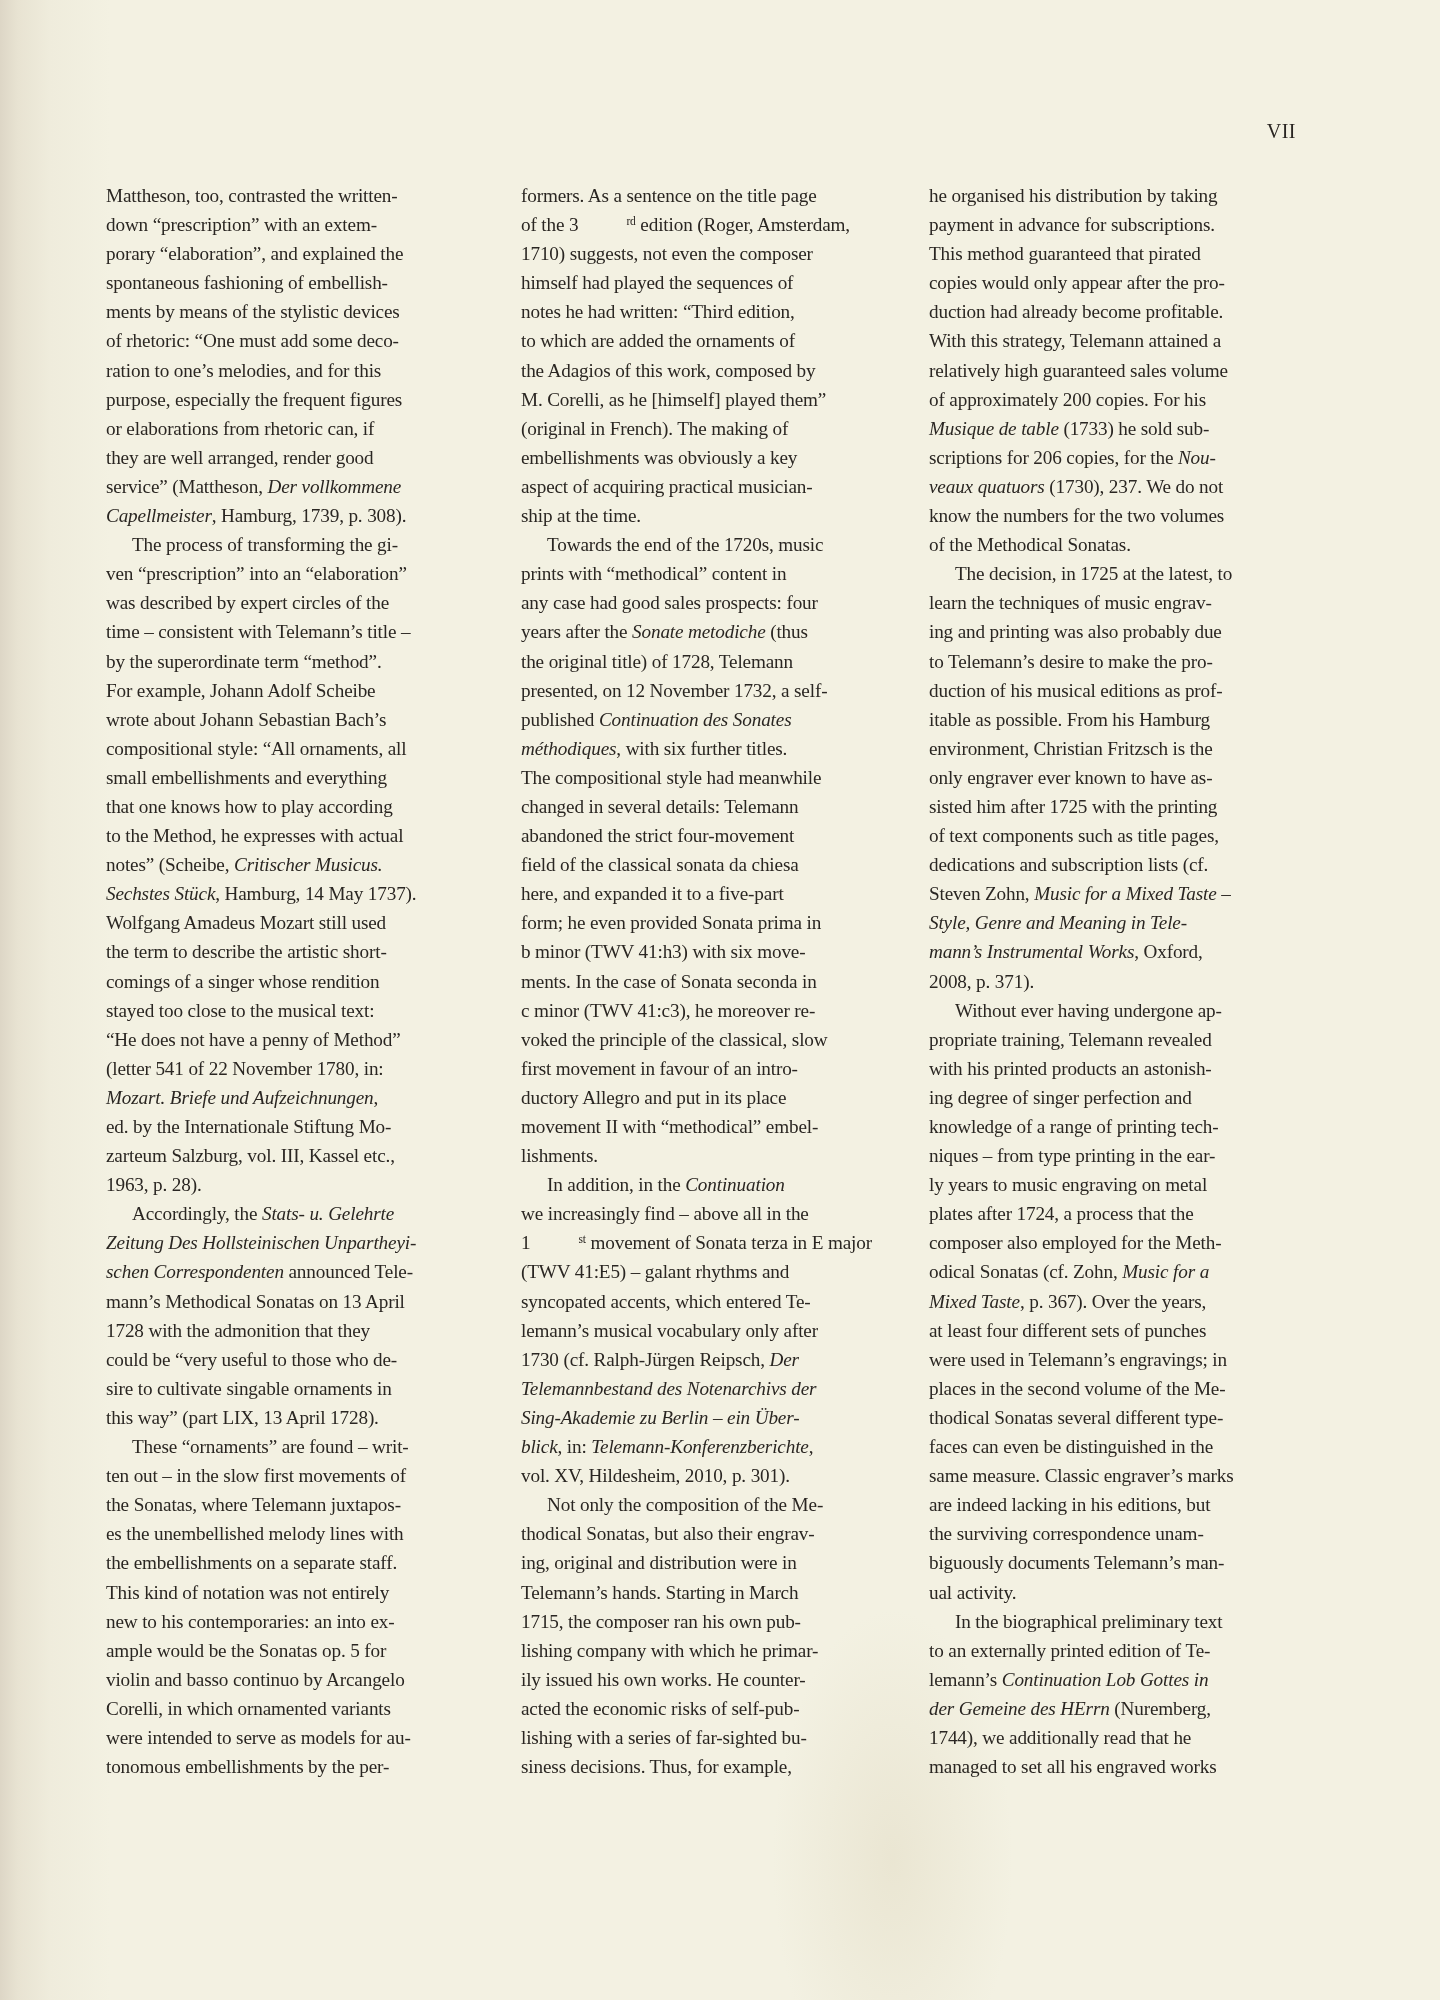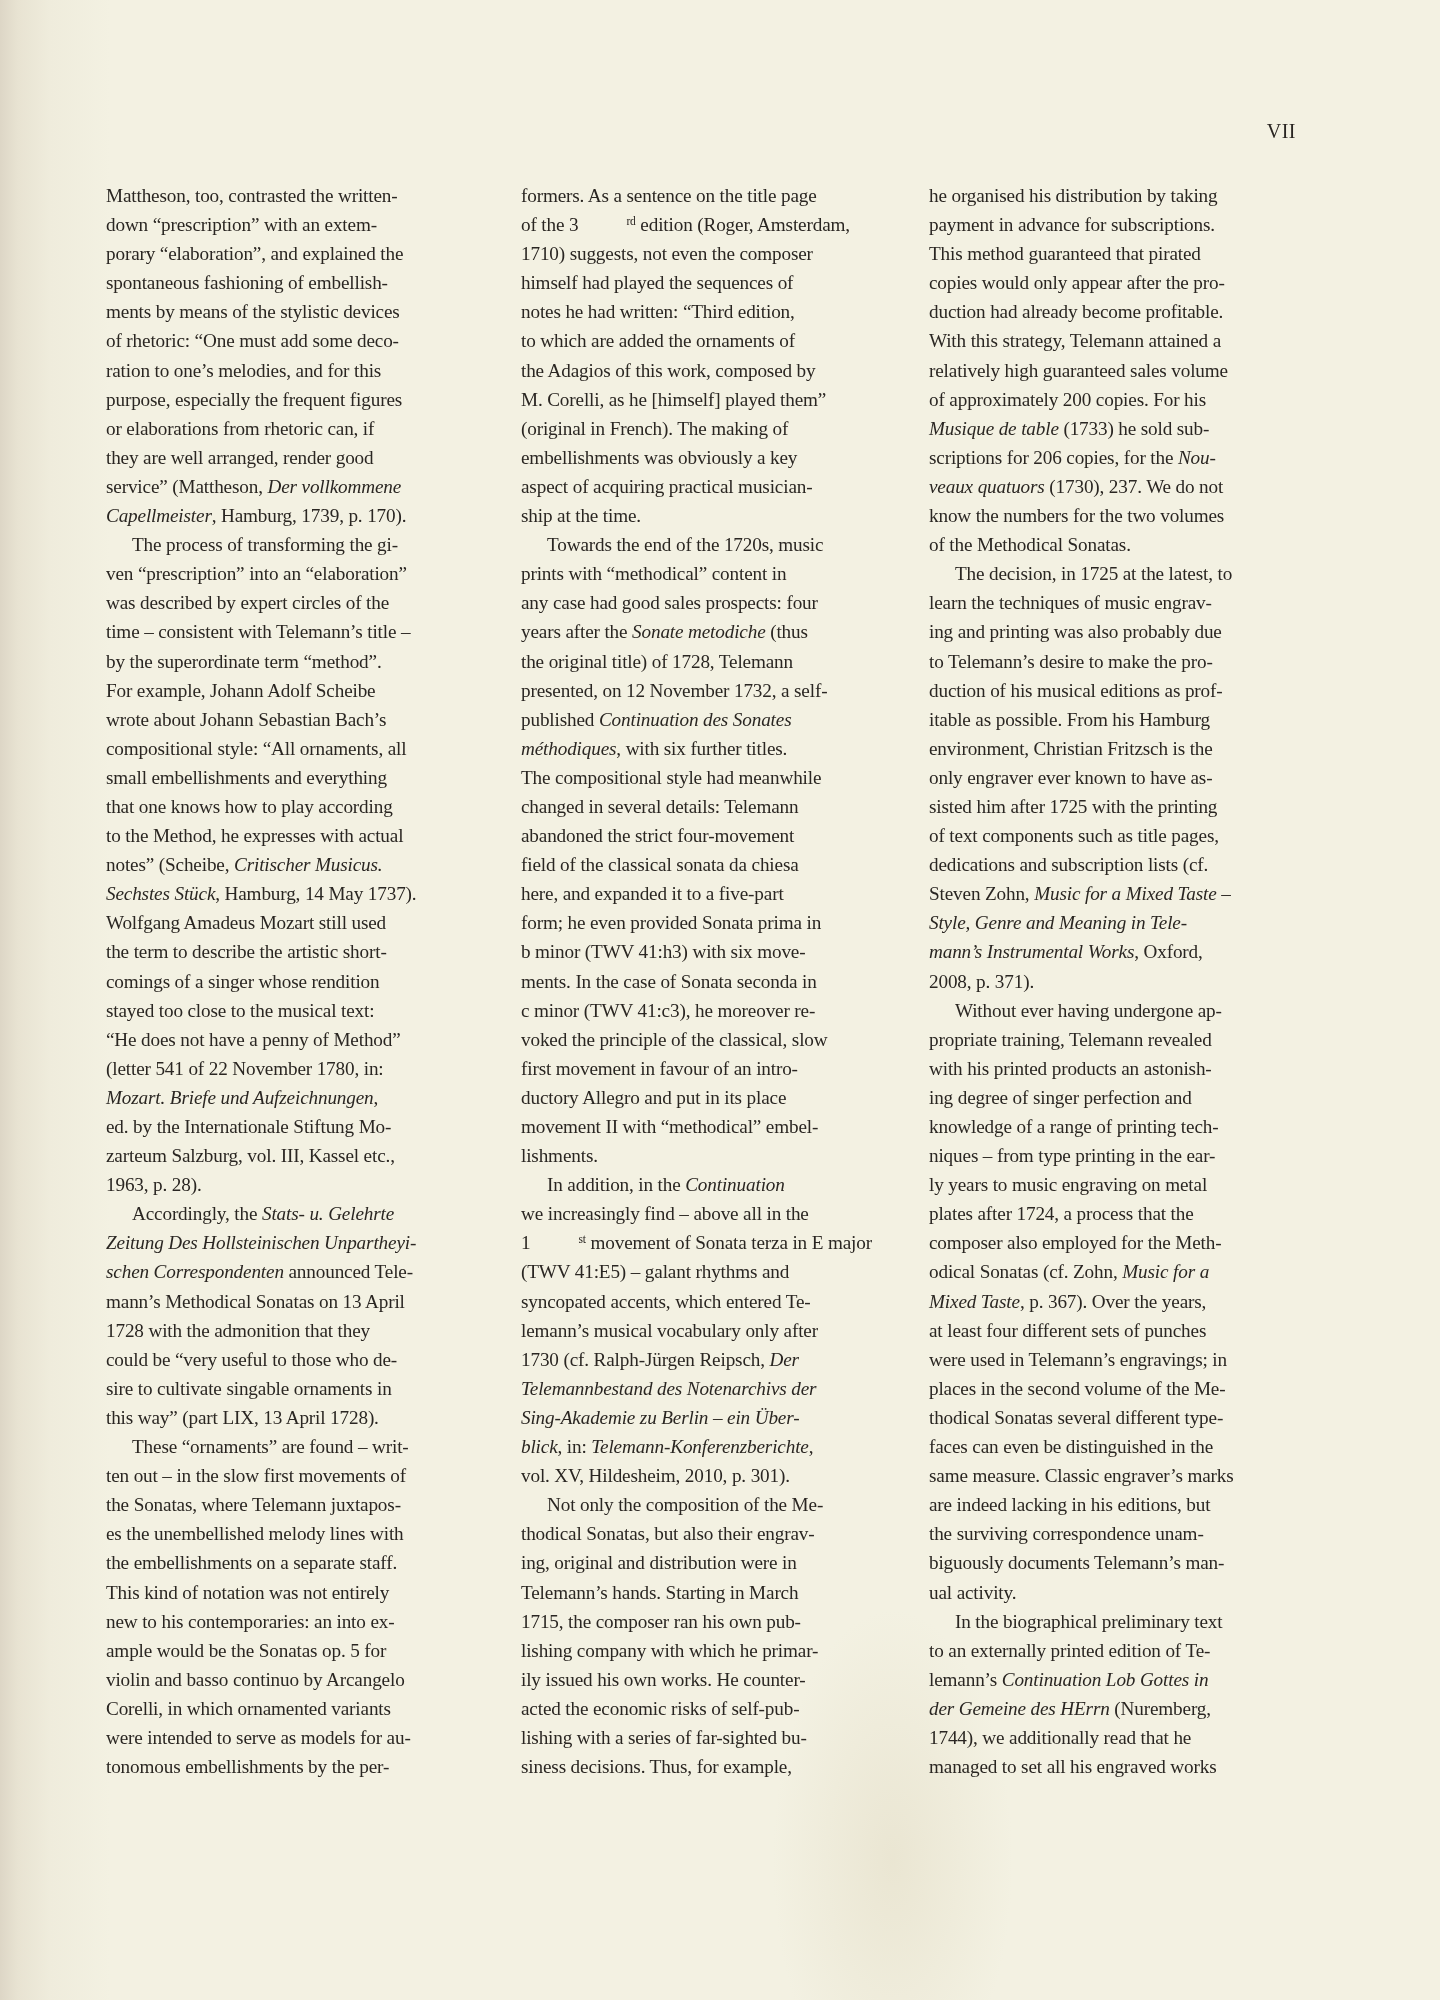--- a/index.html
+++ b/index.html
@@ -45,21 +45,21 @@
       <span class="line"><span>down “prescription” with an extem-</span></span>
       <span class="line"><span>porary “elaboration”, and explained the</span></span>
       <span class="line"><span>spontaneous fashioning of embellish-</span></span>
       <span class="line"><span>ments by means of the stylistic devices</span></span>
       <span class="line"><span>of rhetoric: “One must add some deco-</span></span>
       <span class="line"><span>ration to one’s melodies, and for this</span></span>
       <span class="line"><span>purpose, especially the frequent figures</span></span>
       <span class="line"><span>or elaborations from rhetoric can, if</span></span>
       <span class="line"><span>they are well arranged, render good</span></span>
       <span class="line"><span>service” (Mattheson, </span><span class="it">Der vollkommene</span></span>
-      <span class="line"><span class="it">Capellmeister</span><span>, Hamburg, 1739, p. 170).</span></span>
+      <span class="line"><span class="it">Capellmeister</span><span>, Hamburg, 1739, p. 308).</span></span>
       <span class="line indent"><span>The process of transforming the gi-</span></span>
       <span class="line"><span>ven “prescription” into an “elaboration”</span></span>
       <span class="line"><span>was described by expert circles of the</span></span>
       <span class="line"><span>time – consistent with Telemann’s title –</span></span>
       <span class="line"><span>by the superordinate term “method”.</span></span>
       <span class="line"><span>For example, Johann Adolf Scheibe</span></span>
       <span class="line"><span>wrote about Johann Sebastian Bach’s</span></span>
       <span class="line"><span>compositional style: “All ornaments, all</span></span>
       <span class="line"><span>small embellishments and everything</span></span>
       <span class="line"><span>that one knows how to play according</span></span>

